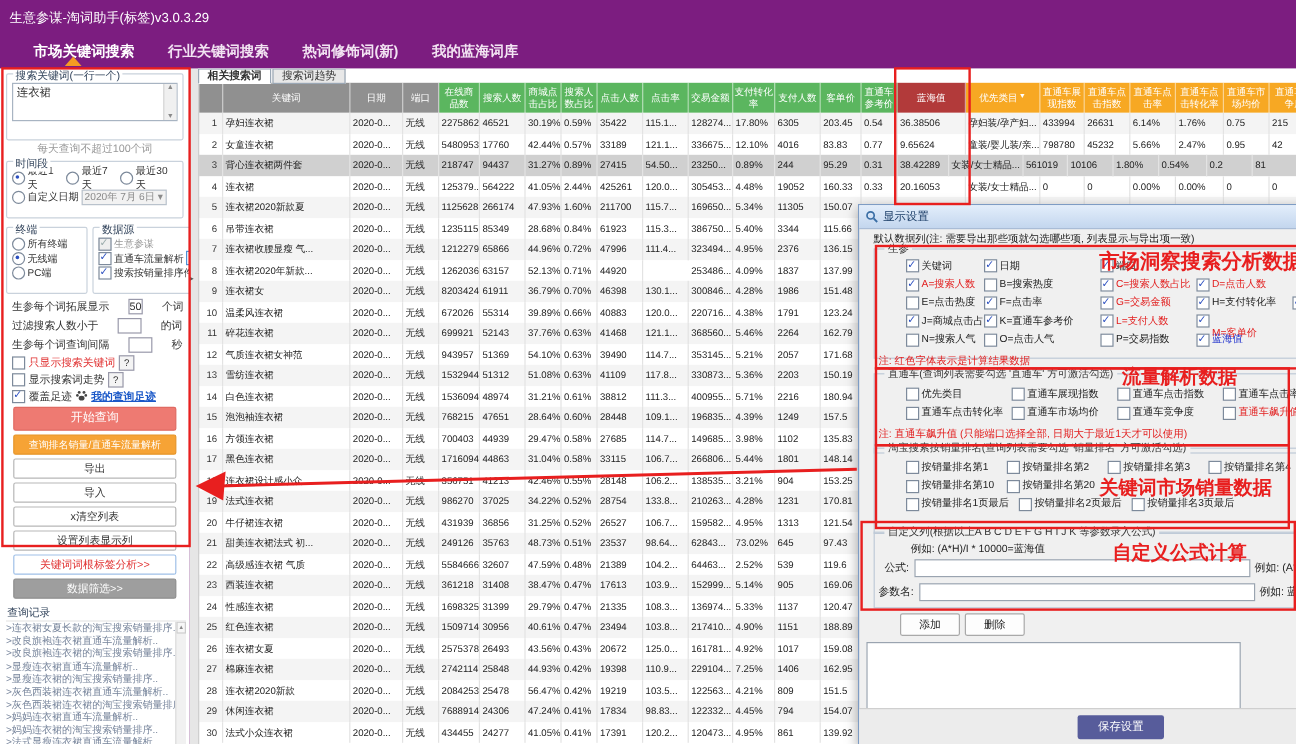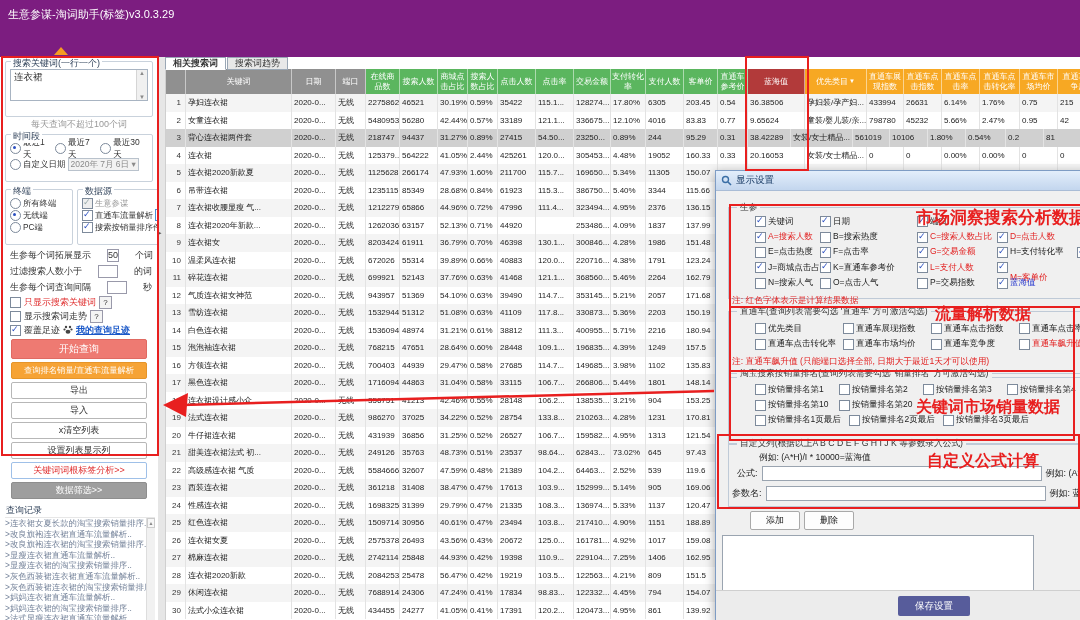--- a/index.html
+++ b/index.html
@@ -100,20 +100,26 @@
 </style>
 </head>
 <body>
 
 <div class="app">
 
   <div class="titlebar">
     <span>生意参谋-淘词助手(标签)v3.0.3.29</span>
   </div>
 
+  <div class="tabbar" id="navtabs">
+      <span class="navtab act">市场关键词搜索</span>
+      <span class="navtab">行业关键词搜索</span>
+      <span class="navtab">热词修饰词(新)</span>
+      <span class="navtab">我的蓝海词库</span>
+    </div>
   <div class="tab-arrow"></div>
 
   <div class="sidebar">
     <div class="group" style="height:44px;">
       <span class="legend">搜索关键词(一行一个)</span>
       <div class="fake-ta">
         <span>连衣裙</span>
         <span class="ta-scroll">
             <span>▲</span>
             <span>▼</span>
@@ -338,21 +344,21 @@
           <div class="tcell" style="width: 40px;">1.76%</div>
           <div class="tcell" style="width: 38px;">0.75</div>
           <div class="tcell" style="width: 42px;">215</div>
         </div>
         <div class="trow">
           <div class="tcell cnum" style="width: 21px;">2</div>
           <div class="tcell" style="width: 106px;">女童连衣裙</div>
           <div class="tcell" style="width: 44px;">2020-0...</div>
           <div class="tcell" style="width: 30px;">无线</div>
           <div class="tcell" style="width: 34px;">5480953</div>
-          <div class="tcell" style="width: 38px;">56280</div>
+          <div class="tcell" style="width: 38px;">17760</div>
           <div class="tcell" style="width: 30px;">42.44%</div>
           <div class="tcell" style="width: 30px;">0.57%</div>
           <div class="tcell" style="width: 38px;">33189</div>
           <div class="tcell" style="width: 38px;">121.1...</div>
           <div class="tcell" style="width: 37px;">336675...</div>
           <div class="tcell" style="width: 35px;">12.10%</div>
           <div class="tcell" style="width: 38px;">4016</div>
           <div class="tcell" style="width: 34px;">83.83</div>
           <div class="tcell" style="width: 30px;">0.77</div>
           <div class="tcell" style="width: 57px;">9.65624</div>
@@ -1068,20 +1074,21 @@
   </div>
 
   <div class="dialog">
     <div class="dtitle">
       <svg width="11" height="11" viewBox="0 0 11 11">
           <circle cx="4.5" cy="4.5" r="3" fill="none" stroke="#3a6ea5" stroke-width="1.4"></circle>
           <line x1="7" y1="7" x2="10" y2="10" stroke="#3a6ea5" stroke-width="1.6"></line>
         </svg>
       <span>显示设置</span>
     </div>
+    <div class="dnote">默认数据列(注: 需要导出那些项就勾选哪些项, 列表显示与导出项一致)</div>
 
     <div class="gbox sec-sc" style="left:12px;top:36px;width:356px;height:84px;padding-top:6px;" id="scbox">
       <span class="legend">生参</span>
     <div class="cbrow">
           <span class="ci">
             <span class="cb on"></span>
             <span>关键词</span>
           </span>
           <span class="ci">
             <span class="cb on"></span>

